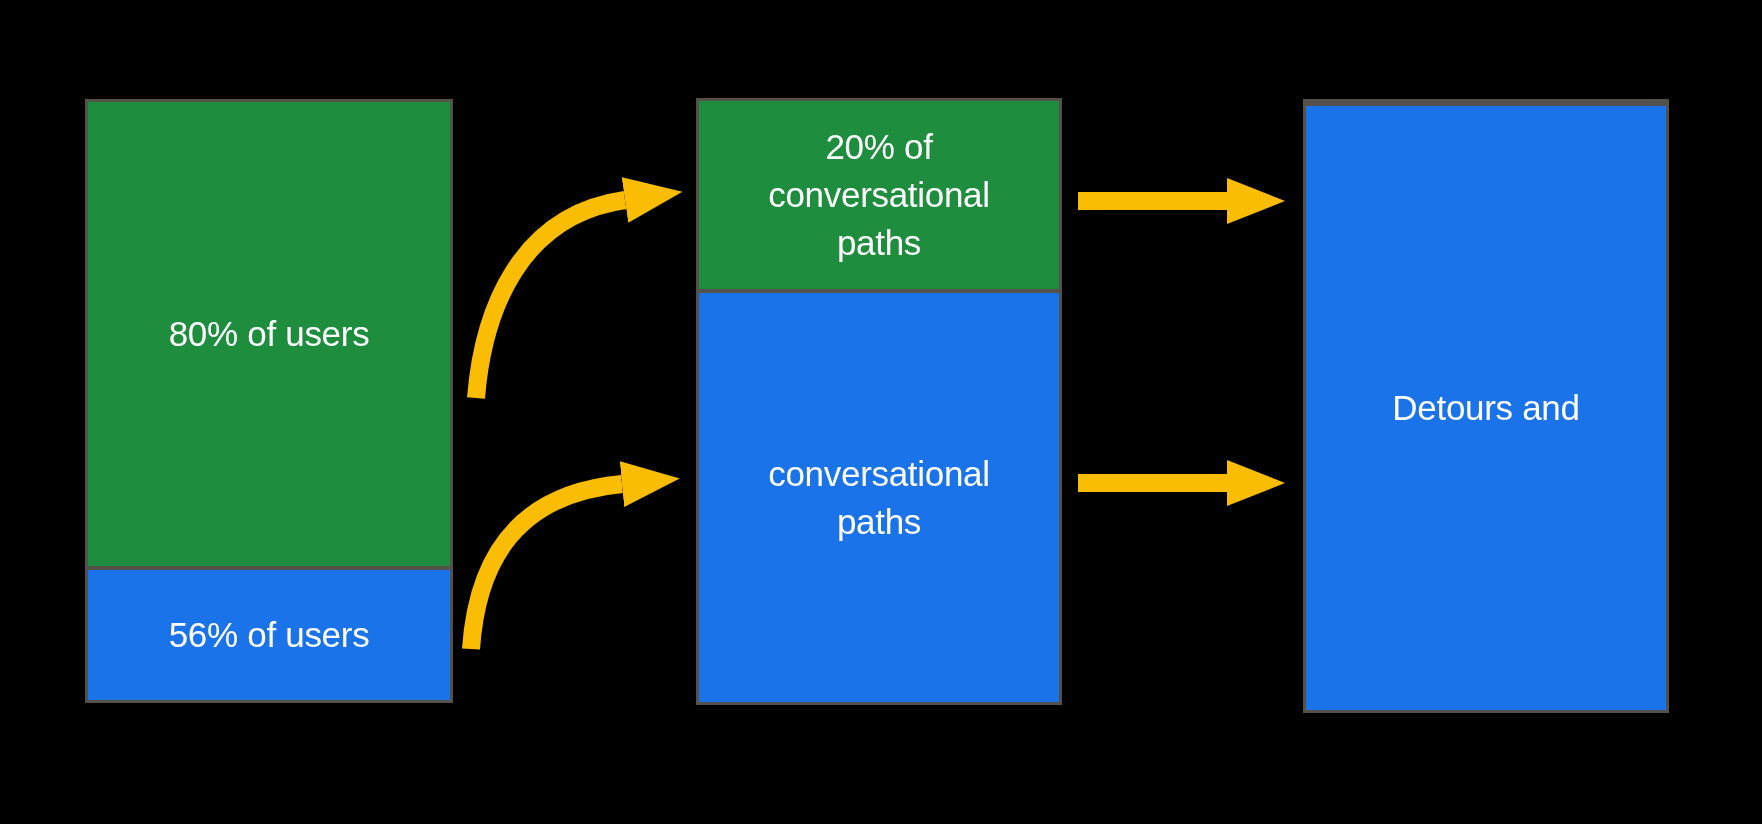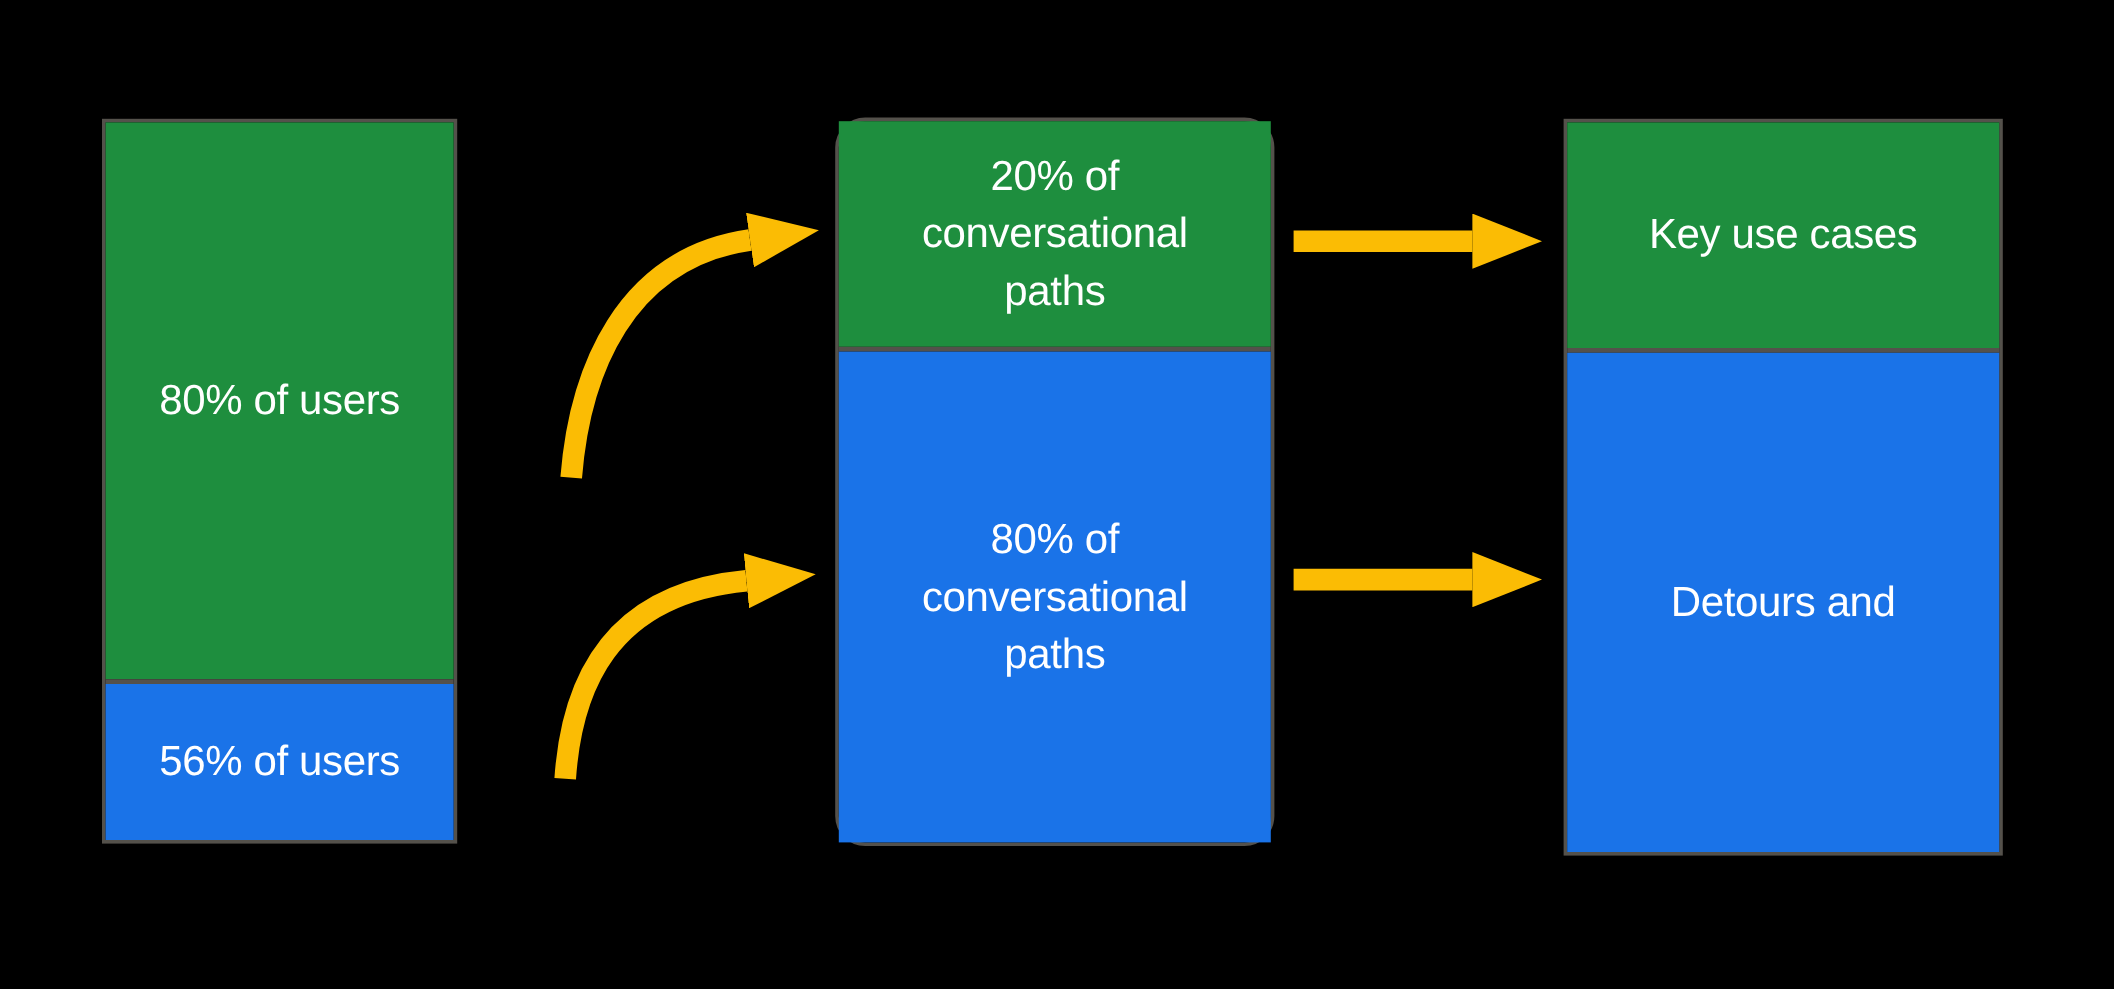--- a/index.html
+++ b/index.html
@@ -15,22 +15,22 @@
     font-family: "Liberation Sans", "DejaVu Sans", sans-serif;
     overflow: hidden;
   }
   .bar {
     position: absolute;
     box-sizing: border-box;
     border: 3px solid var(--border, #54514B);
     display: flex;
     flex-direction: column;
   }
-  .bar-users  { left: 85px;  top: 99px; width: 296px; height: 604px; }
-  .bar-paths  { left: 696px; top: 98px; width: 366px; height: 607px; border-radius: 25px; }
+  .bar-users  { left: 85px;  top: 99px; width: 368px; height: 604px; }
+  .bar-paths  { left: 696px; top: 98px; width: 366px; height: 607px; }
   .bar-cases  { left: 1303px; top: 99px; width: 366px; height: 614px; }
 
   .seg {
     display: flex;
     align-items: center;
     justify-content: center;
     text-align: center;
   }
   .seg.green { background: var(--green, #1E8E3E); }
   .seg.blue  { background: var(--blue, #1A73E8); flex: 1 1 auto; }
@@ -89,33 +89,27 @@
     <div class="seg green">
       <div class="label">
         <div>20% of</div>
         <div>conversational</div>
         <div>paths</div>
       </div>
     </div>
     <div class="divider"></div>
     <div class="seg blue">
       <div class="label">
-        <div>80% of</div>
         <div>conversational</div>
         <div>paths</div>
       </div>
     </div>
   </div>
 
   <div class="bar bar-cases">
-    <div class="seg green">
-      <div class="label">
-        <div>Key use cases</div>
-      </div>
-    </div>
     <div class="divider"></div>
     <div class="seg blue">
       <div class="label">
         <div>Detours and</div>
       </div>
     </div>
   </div>
 
   <svg class="arrows" width="1762" height="824" viewBox="0 0 1762 824">
     <defs>

